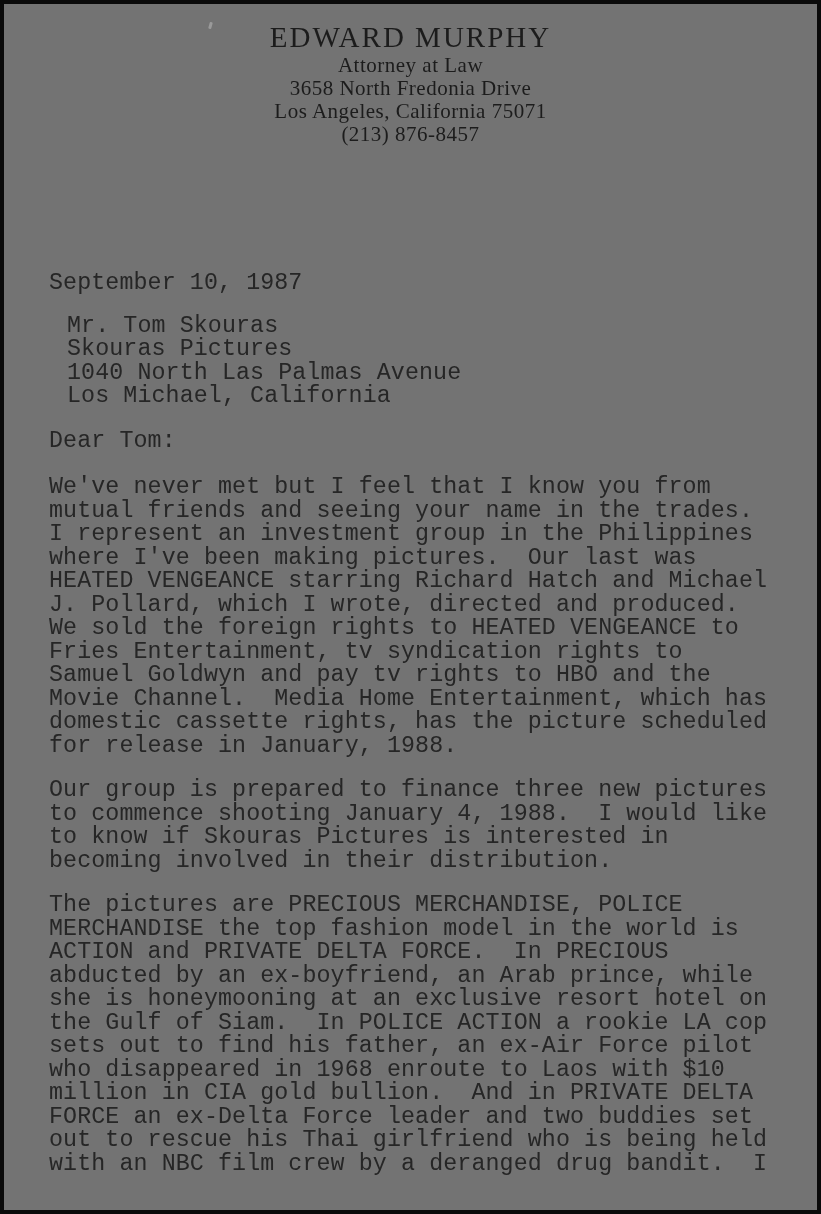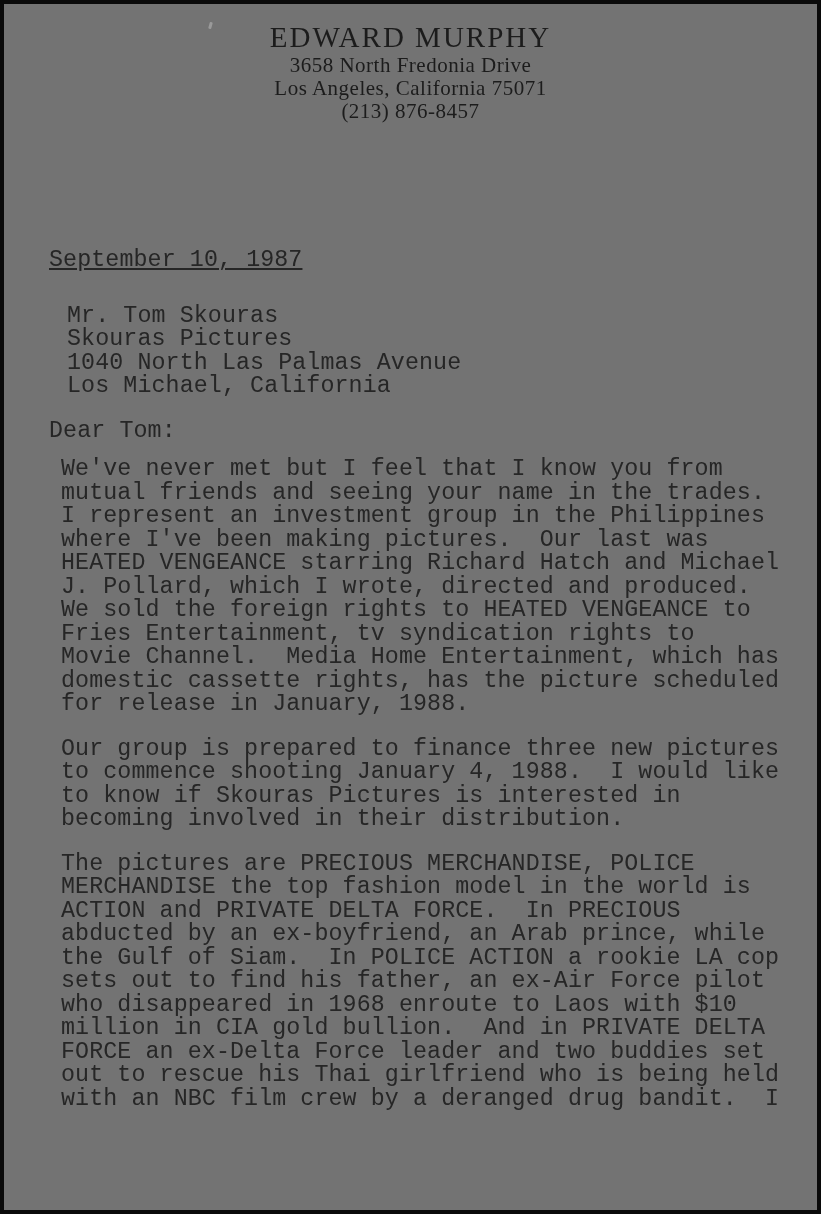--- a/index.html
+++ b/index.html
@@ -42,29 +42,27 @@
     line-height: 23.5px;
   }
   .line {
     white-space: pre;
     letter-spacing: 0.1px;
   }
   .block {
     margin: 0 0 21px 18px;
   }
   .date-line {
-    margin-bottom: 32px;
-    text-decoration: underline;
+    margin-bottom: 19px;
   }
   .salutation {
-    margin-bottom: 15px;
+    margin-bottom: 23px;
   }
   .paragraph {
     margin-bottom: 21px;
-    margin-left: 12px;
   }
   
   .scan-speck {
     position: absolute;
     top: 18px;
     left: 205px;
     width: 3px;
     height: 7px;
     background: #9a9a9a;
     transform: rotate(15deg);
@@ -72,20 +70,21 @@
   }
 </style>
 </head>
 <body>
 
 <div class="page">
   <div class="scan-speck"></div>
 
   <div class="letterhead">
     <div class="name">EDWARD MURPHY</div>
+    <div class="sub">Attorney at Law</div>
     <div class="sub">3658 North Fredonia Drive</div>
     <div class="sub">Los Angeles, California 75071</div>
     <div class="sub">(213) 876-8457</div>
   </div>
 
   <div class="letter-body">
     <div class="line date-line">September 10, 1987</div>
 
     <div class="block">
         <div class="line">Mr. Tom Skouras</div>
@@ -98,35 +97,37 @@
 
     <div class="paragraph">
         <div class="line">We've never met but I feel that I know you from</div>
         <div class="line">mutual friends and seeing your name in the trades.</div>
         <div class="line">I represent an investment group in the Philippines</div>
         <div class="line">where I've been making pictures.  Our last was</div>
         <div class="line">HEATED VENGEANCE starring Richard Hatch and Michael</div>
         <div class="line">J. Pollard, which I wrote, directed and produced.</div>
         <div class="line">We sold the foreign rights to HEATED VENGEANCE to</div>
         <div class="line">Fries Entertainment, tv syndication rights to</div>
+        <div class="line">Samuel Goldwyn and pay tv rights to HBO and the</div>
         <div class="line">Movie Channel.  Media Home Entertainment, which has</div>
         <div class="line">domestic cassette rights, has the picture scheduled</div>
         <div class="line">for release in January, 1988.</div>
       </div>
     <div class="paragraph">
         <div class="line">Our group is prepared to finance three new pictures</div>
         <div class="line">to commence shooting January 4, 1988.  I would like</div>
         <div class="line">to know if Skouras Pictures is interested in</div>
         <div class="line">becoming involved in their distribution.</div>
       </div>
     <div class="paragraph">
         <div class="line">The pictures are PRECIOUS MERCHANDISE, POLICE</div>
         <div class="line">MERCHANDISE the top fashion model in the world is</div>
         <div class="line">ACTION and PRIVATE DELTA FORCE.  In PRECIOUS</div>
         <div class="line">abducted by an ex-boyfriend, an Arab prince, while</div>
+        <div class="line">she is honeymooning at an exclusive resort hotel on</div>
         <div class="line">the Gulf of Siam.  In POLICE ACTION a rookie LA cop</div>
         <div class="line">sets out to find his father, an ex-Air Force pilot</div>
         <div class="line">who disappeared in 1968 enroute to Laos with $10</div>
         <div class="line">million in CIA gold bullion.  And in PRIVATE DELTA</div>
         <div class="line">FORCE an ex-Delta Force leader and two buddies set</div>
         <div class="line">out to rescue his Thai girlfriend who is being held</div>
         <div class="line">with an NBC film crew by a deranged drug bandit.  I</div>
       </div>
   </div>
 </div>

